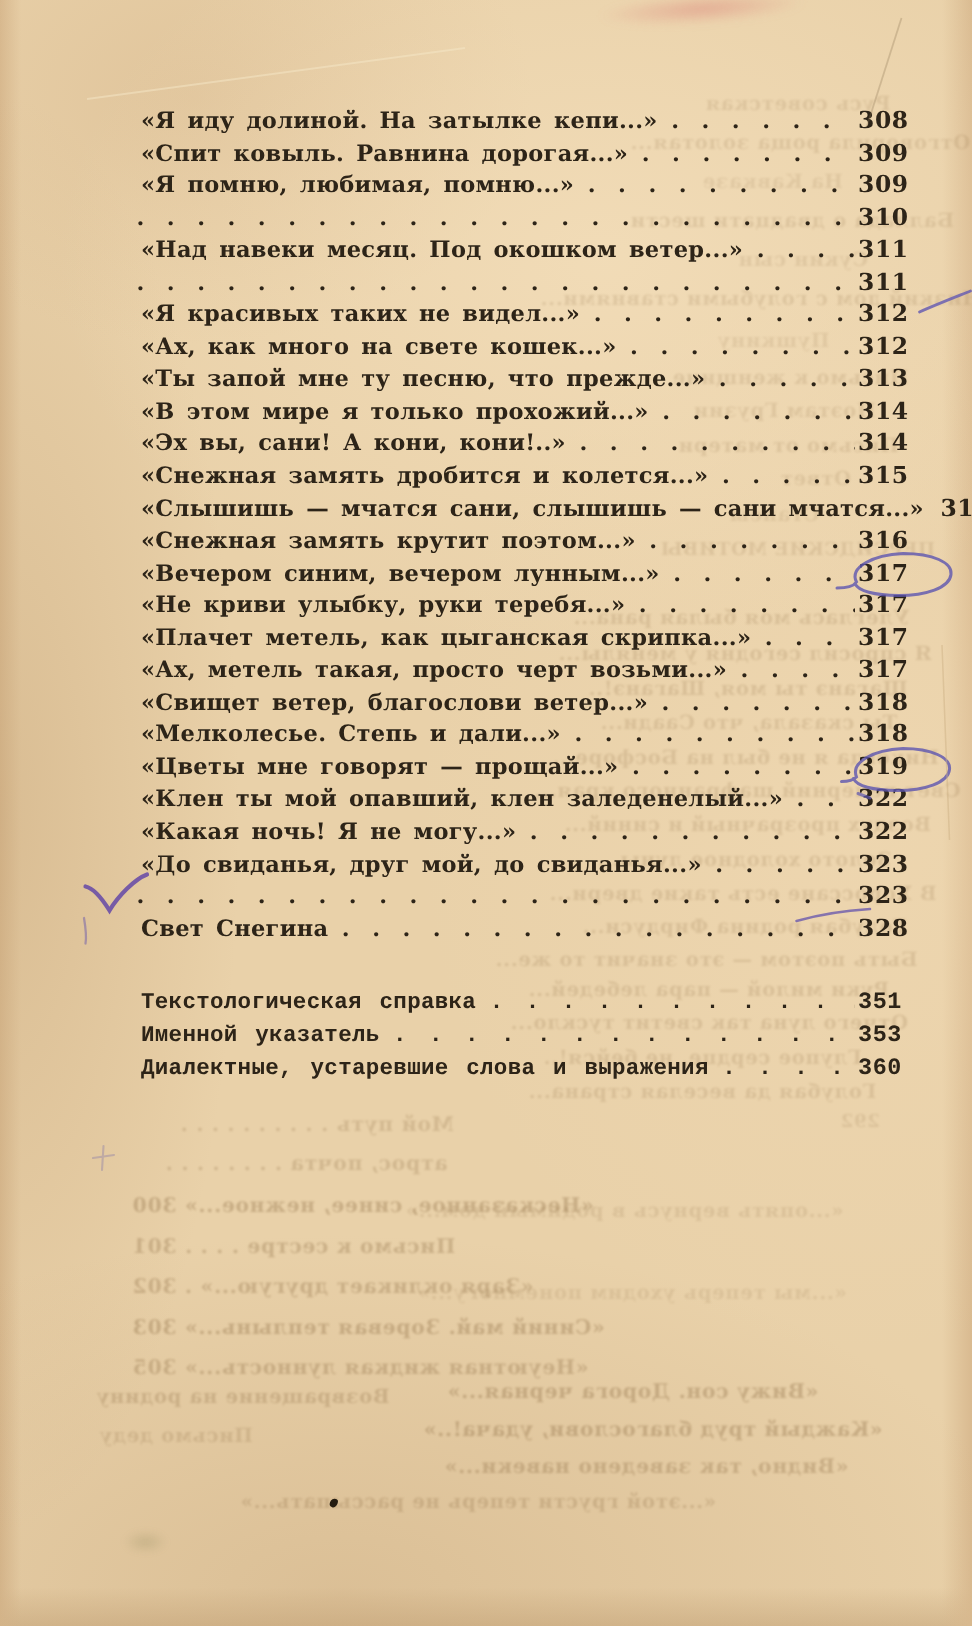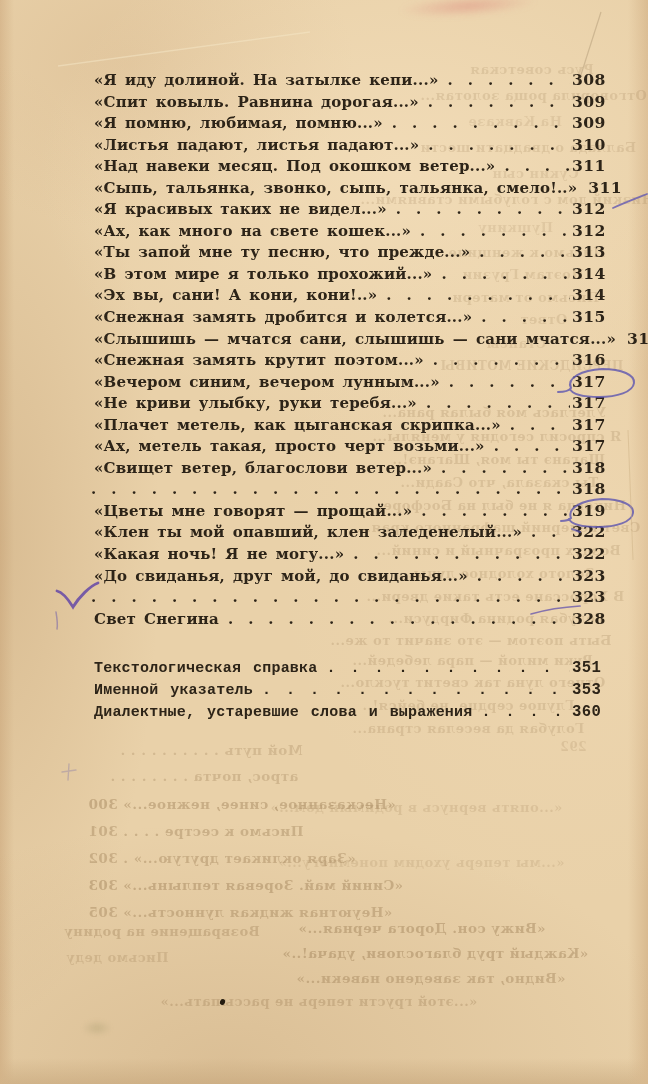--- a/index.html
+++ b/index.html
@@ -132,31 +132,29 @@
         <span class="title">«Спит ковыль. Равнина дорогая...»</span>
         <span class="leader">........................................</span>
         <span class="pnum">309</span>
       </div>
       <div class="row">
         <span class="title">«Я помню, любимая, помню...»</span>
         <span class="leader">........................................</span>
         <span class="pnum">309</span>
       </div>
       <div class="row">
-        <span class="title">«Листья падают, листья падают...»</span>
         <span class="leader">........................................</span>
         <span class="pnum">310</span>
       </div>
       <div class="row">
         <span class="title">«Над навеки месяц. Под окошком ветер...»</span>
         <span class="leader">........................................</span>
         <span class="pnum">311</span>
       </div>
       <div class="row">
-        <span class="title">«Сыпь, тальянка, звонко, сыпь, тальянка, смело!..»</span>
         <span class="leader">........................................</span>
         <span class="pnum">311</span>
       </div>
       <div class="row">
         <span class="title">«Я красивых таких не видел...»</span>
         <span class="leader">........................................</span>
         <span class="pnum">312</span>
       </div>
       <div class="row">
         <span class="title">«Ах, как много на свете кошек...»</span>
@@ -212,20 +210,21 @@
         <span class="title">«Ах, метель такая, просто черт возьми...»</span>
         <span class="leader">........................................</span>
         <span class="pnum">317</span>
       </div>
       <div class="row">
         <span class="title">«Свищет ветер, благослови ветер...»</span>
         <span class="leader">........................................</span>
         <span class="pnum">318</span>
       </div>
       <div class="row">
+        <span class="title">«Мелколесье. Степь и дали...»</span>
         <span class="leader">........................................</span>
         <span class="pnum">318</span>
       </div>
       <div class="row">
         <span class="title">«Цветы мне говорят — прощай...»</span>
         <span class="leader">........................................</span>
         <span class="pnum">319</span>
       </div>
       <div class="row">
         <span class="title">«Клен ты мой опавший, клен заледенелый...»</span>

